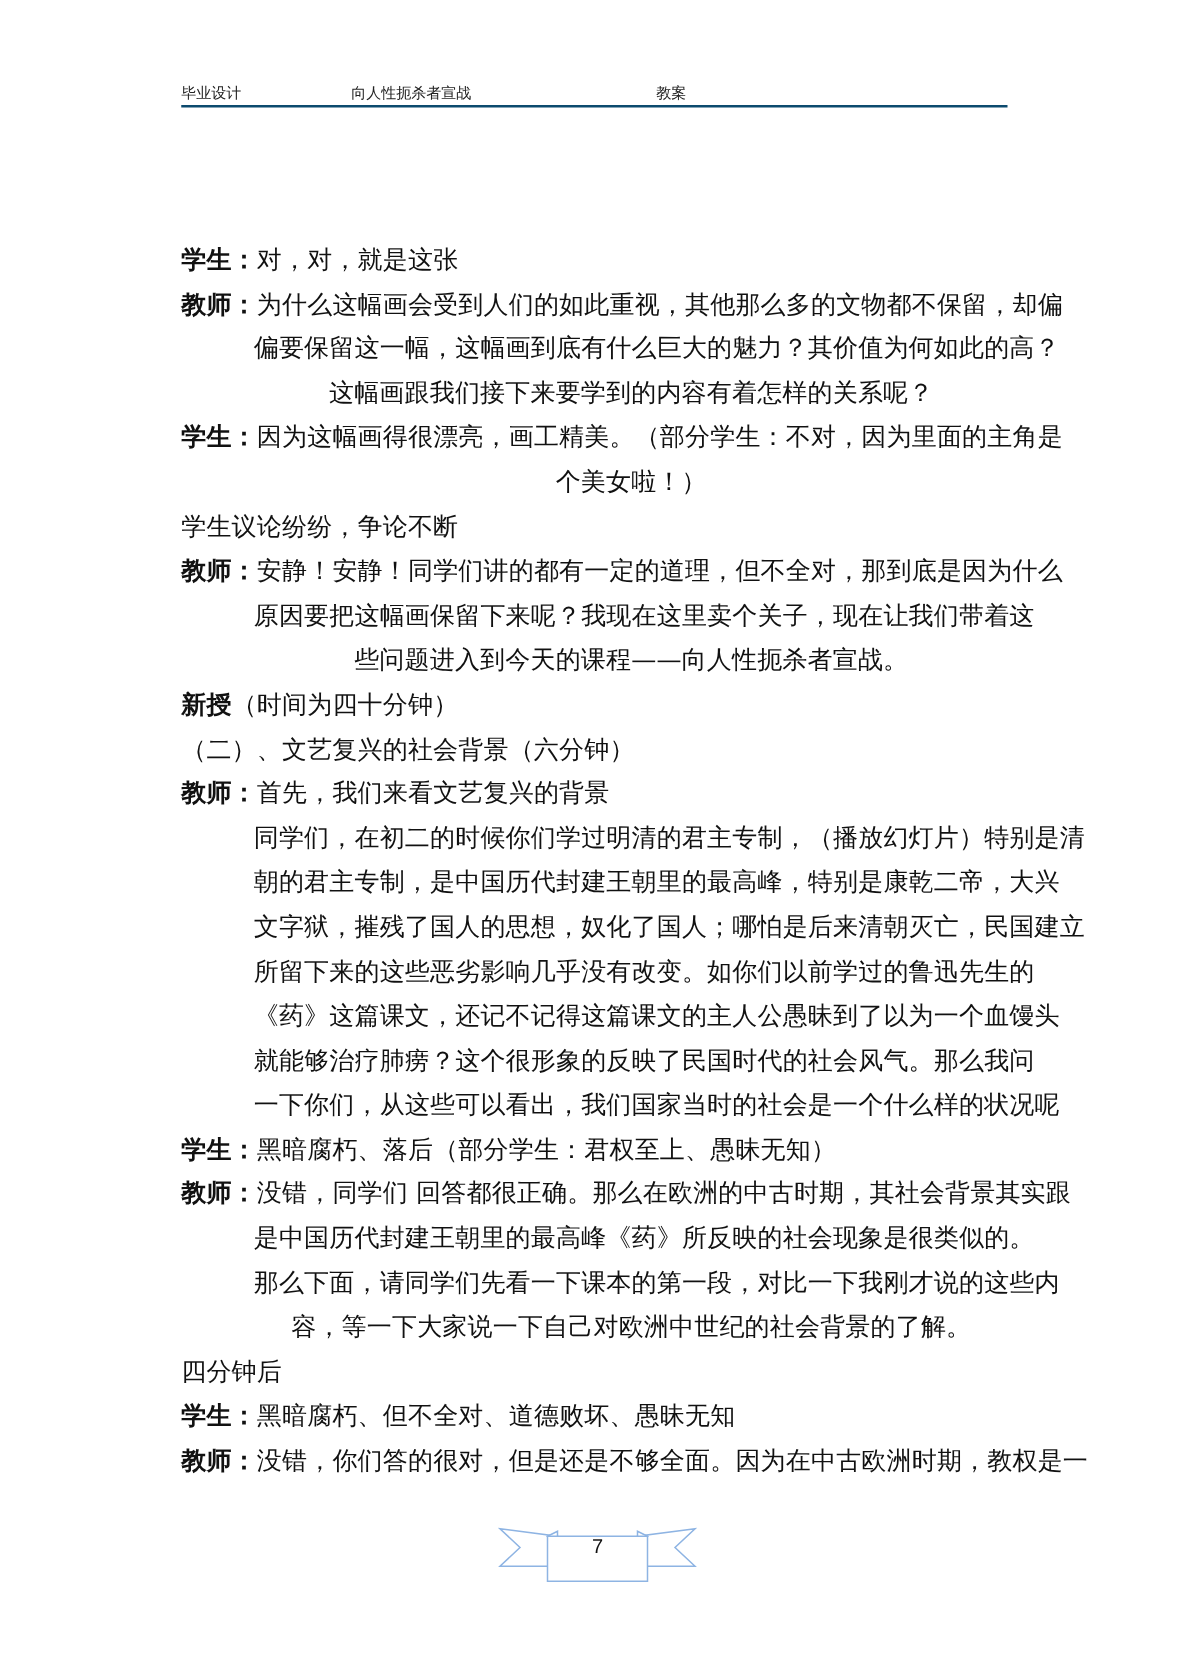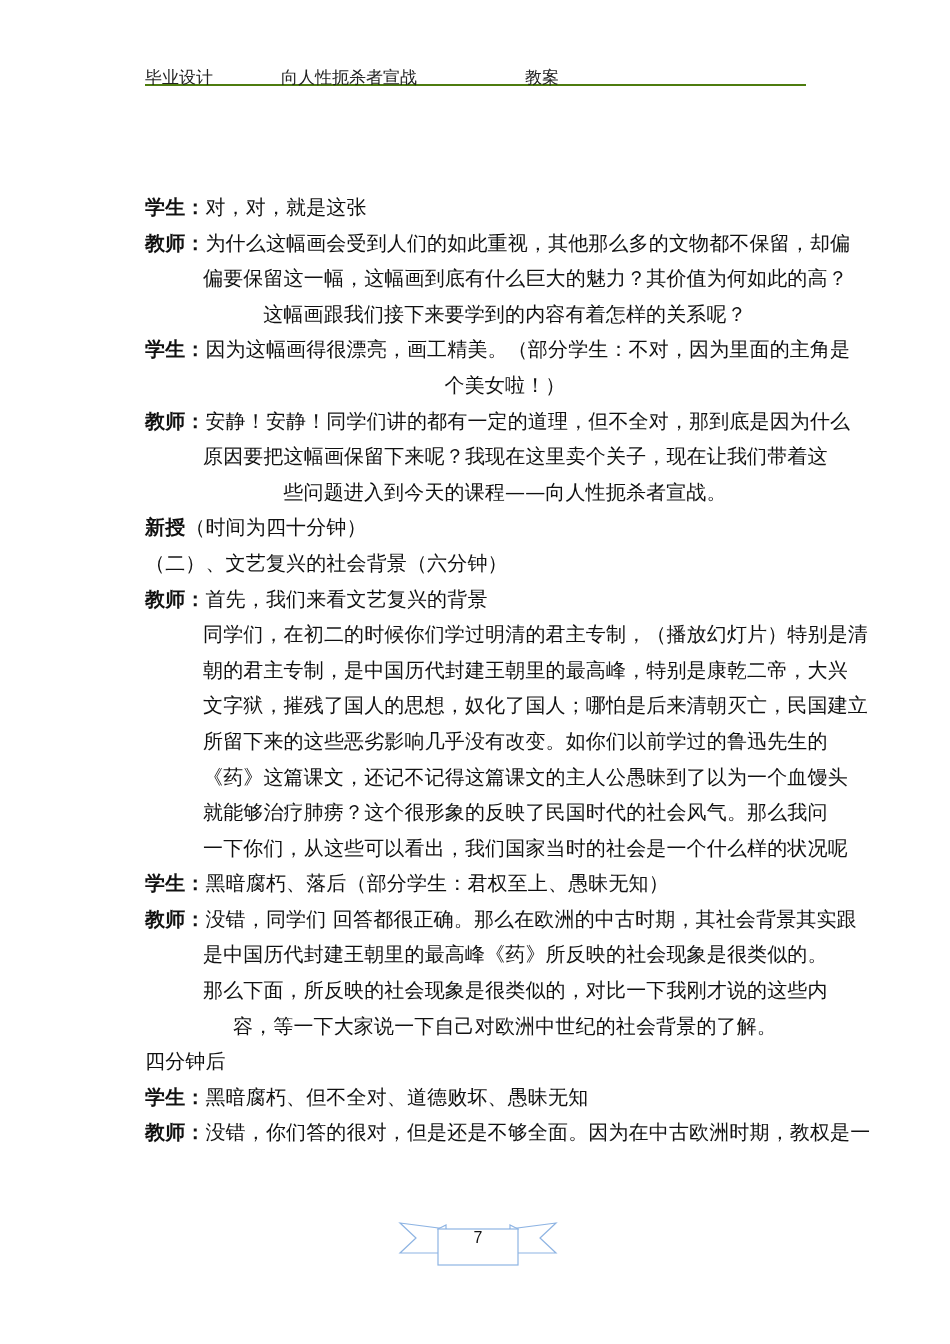--- a/index.html
+++ b/index.html
@@ -1,19 +1,19 @@
 <!DOCTYPE html>
 <html><head>
 <meta charset="utf-8">
 <style>
   html, body { margin: 0; padding: 0; background: #ffffff; }
   body { width: 950px; height: 1344px; position: relative; overflow: hidden;
          font-family: "DejaVu Serif", "Liberation Serif", serif; color: #111; }
   .header { position: absolute; left: 145px; top: 64px; width: 661px; height: 20px;
-            border-bottom: 2px solid #4d7c0f; font-size: 17px; color: #222; }
+            border-bottom: 2px solid #0c4a6e; font-size: 12px; color: #222; }
   .header span { position: absolute; top: 2px; }
   .h-left { left: 0; }
   .h-mid { left: 136px; }
   .h-right { left: 380px; }
   .content { position: absolute; left: 145px; top: 190px; width: 662px; }
   .line { height: 35.6px; line-height: 35.6px; font-size: 20px; white-space: nowrap; letter-spacing: 0.15px; }
   .indent { padding-left: 58px; text-align: center; }
   .spk { font-weight: bold; }
   .footer { position: absolute; left: 398px; top: 1220px; width: 160px; height: 50px; }
   .footer svg { position: absolute; left: 0; top: 0; }
@@ -29,37 +29,38 @@
   <span class="h-right">教案</span>
 </div>
 
 <div class="content" id="content">
     <div class="line"><span class="spk">学生：</span><span>对，对，就是这张</span></div>
     <div class="line"><span class="spk">教师：</span><span>为什么这幅画会受到人们的如此重视，其他那么多的文物都不保留，却偏</span></div>
     <div class="line indent"><span>偏要保留这一幅，这幅画到底有什么巨大的魅力？其价值为何如此的高？</span></div>
     <div class="line indent"><span>这幅画跟我们接下来要学到的内容有着怎样的关系呢？</span></div>
     <div class="line"><span class="spk">学生：</span><span>因为这幅画得很漂亮，画工精美。（部分学生：不对，因为里面的主角是</span></div>
     <div class="line indent"><span>个美女啦！）</span></div>
+    <div class="line"><span>学生议论纷纷，争论不断</span></div>
     <div class="line"><span class="spk">教师：</span><span>安静！安静！同学们讲的都有一定的道理，但不全对，那到底是因为什么</span></div>
     <div class="line indent"><span>原因要把这幅画保留下来呢？我现在这里卖个关子，现在让我们带着这</span></div>
     <div class="line indent"><span>些问题进入到今天的课程——向人性扼杀者宣战。</span></div>
     <div class="line"><span class="spk">新授</span><span>（时间为四十分钟）</span></div>
     <div class="line"><span>（二）、文艺复兴的社会背景（六分钟）</span></div>
     <div class="line"><span class="spk">教师：</span><span>首先，我们来看文艺复兴的背景</span></div>
     <div class="line indent"><span>同学们，在初二的时候你们学过明清的君主专制，（播放幻灯片）特别是清</span></div>
     <div class="line indent"><span>朝的君主专制，是中国历代封建王朝里的最高峰，特别是康乾二帝，大兴</span></div>
     <div class="line indent"><span>文字狱，摧残了国人的思想，奴化了国人；哪怕是后来清朝灭亡，民国建立</span></div>
     <div class="line indent"><span>所留下来的这些恶劣影响几乎没有改变。如你们以前学过的鲁迅先生的</span></div>
     <div class="line indent"><span>《药》这篇课文，还记不记得这篇课文的主人公愚昧到了以为一个血馒头</span></div>
     <div class="line indent"><span>就能够治疗肺痨？这个很形象的反映了民国时代的社会风气。那么我问</span></div>
     <div class="line indent"><span>一下你们，从这些可以看出，我们国家当时的社会是一个什么样的状况呢</span></div>
     <div class="line"><span class="spk">学生：</span><span>黑暗腐朽、落后（部分学生：君权至上、愚昧无知）</span></div>
     <div class="line"><span class="spk">教师：</span><span>没错，同学们 回答都很正确。那么在欧洲的中古时期，其社会背景其实跟</span></div>
     <div class="line indent"><span>是中国历代封建王朝里的最高峰《药》所反映的社会现象是很类似的。</span></div>
-    <div class="line indent"><span>那么下面，所反映的社会现象是很类似的，对比一下我刚才说的这些内</span></div>
+    <div class="line indent"><span>那么下面，请同学们先看一下课本的第一段，对比一下我刚才说的这些内</span></div>
     <div class="line indent"><span>容，等一下大家说一下自己对欧洲中世纪的社会背景的了解。</span></div>
     <div class="line"><span>四分钟后</span></div>
     <div class="line"><span class="spk">学生：</span><span>黑暗腐朽、但不全对、道德败坏、愚昧无知</span></div>
     <div class="line"><span class="spk">教师：</span><span>没错，你们答的很对，但是还是不够全面。因为在中古欧洲时期，教权是一</span></div>
   </div>
 
 <div class="footer">
   <svg width="160" height="50" viewBox="0 0 160 50">
     <g fill="#ffffff" stroke="#8eb4e3" stroke-width="1.2">
 

